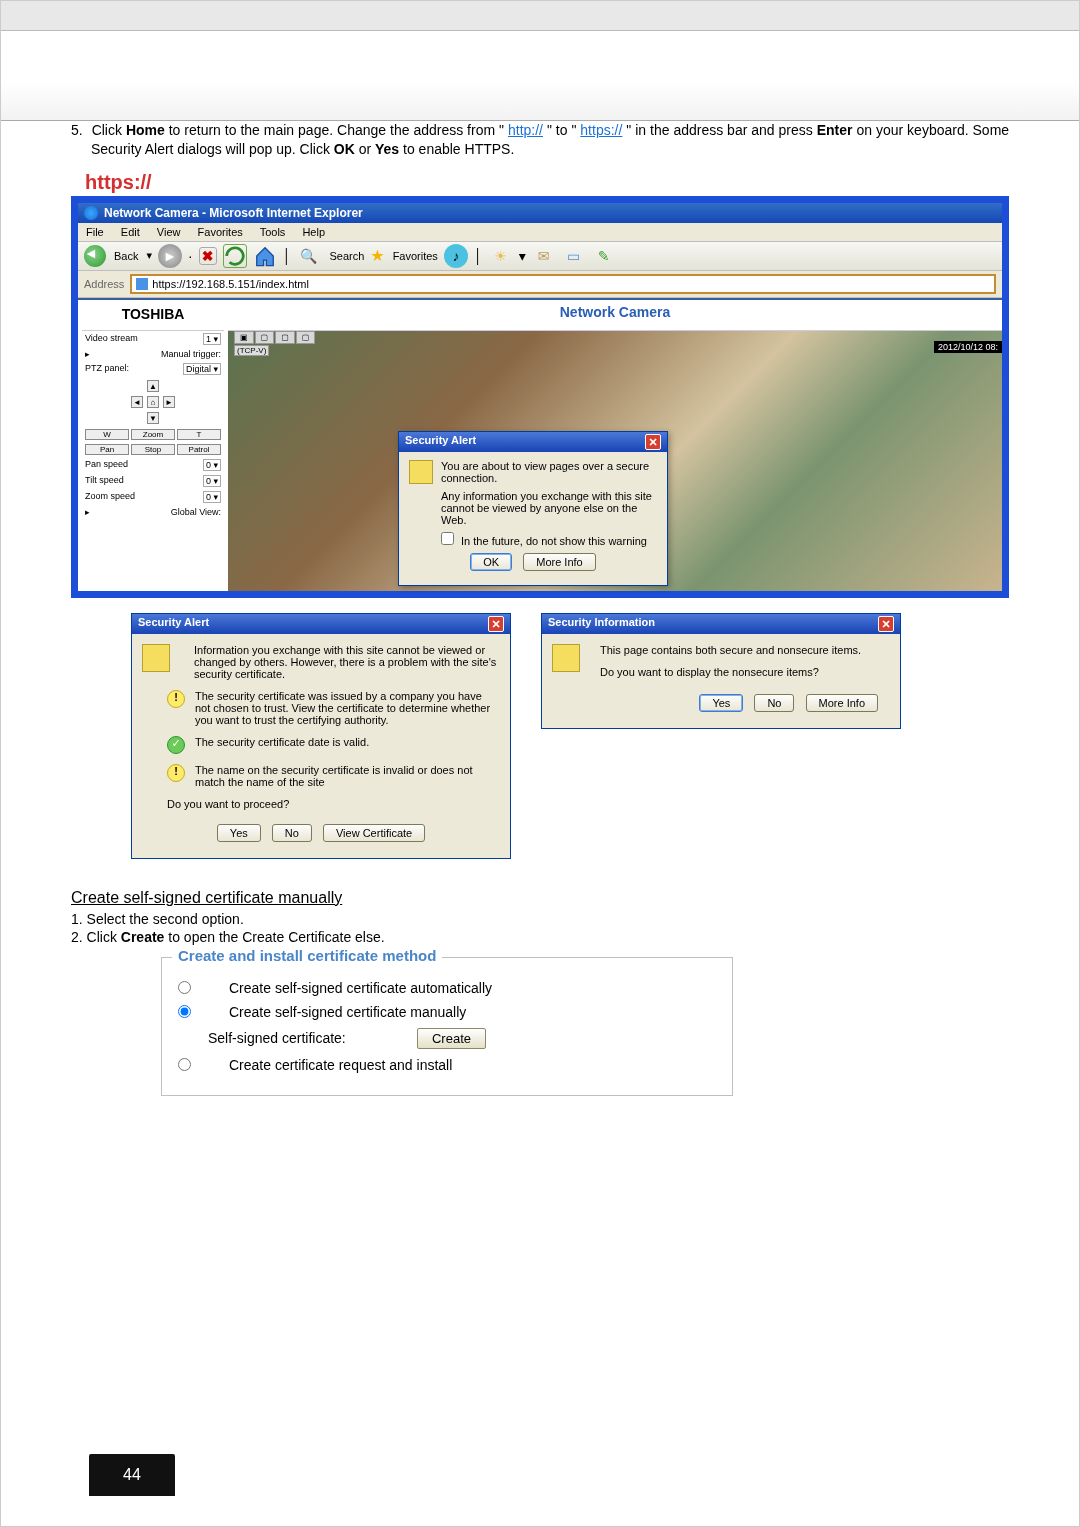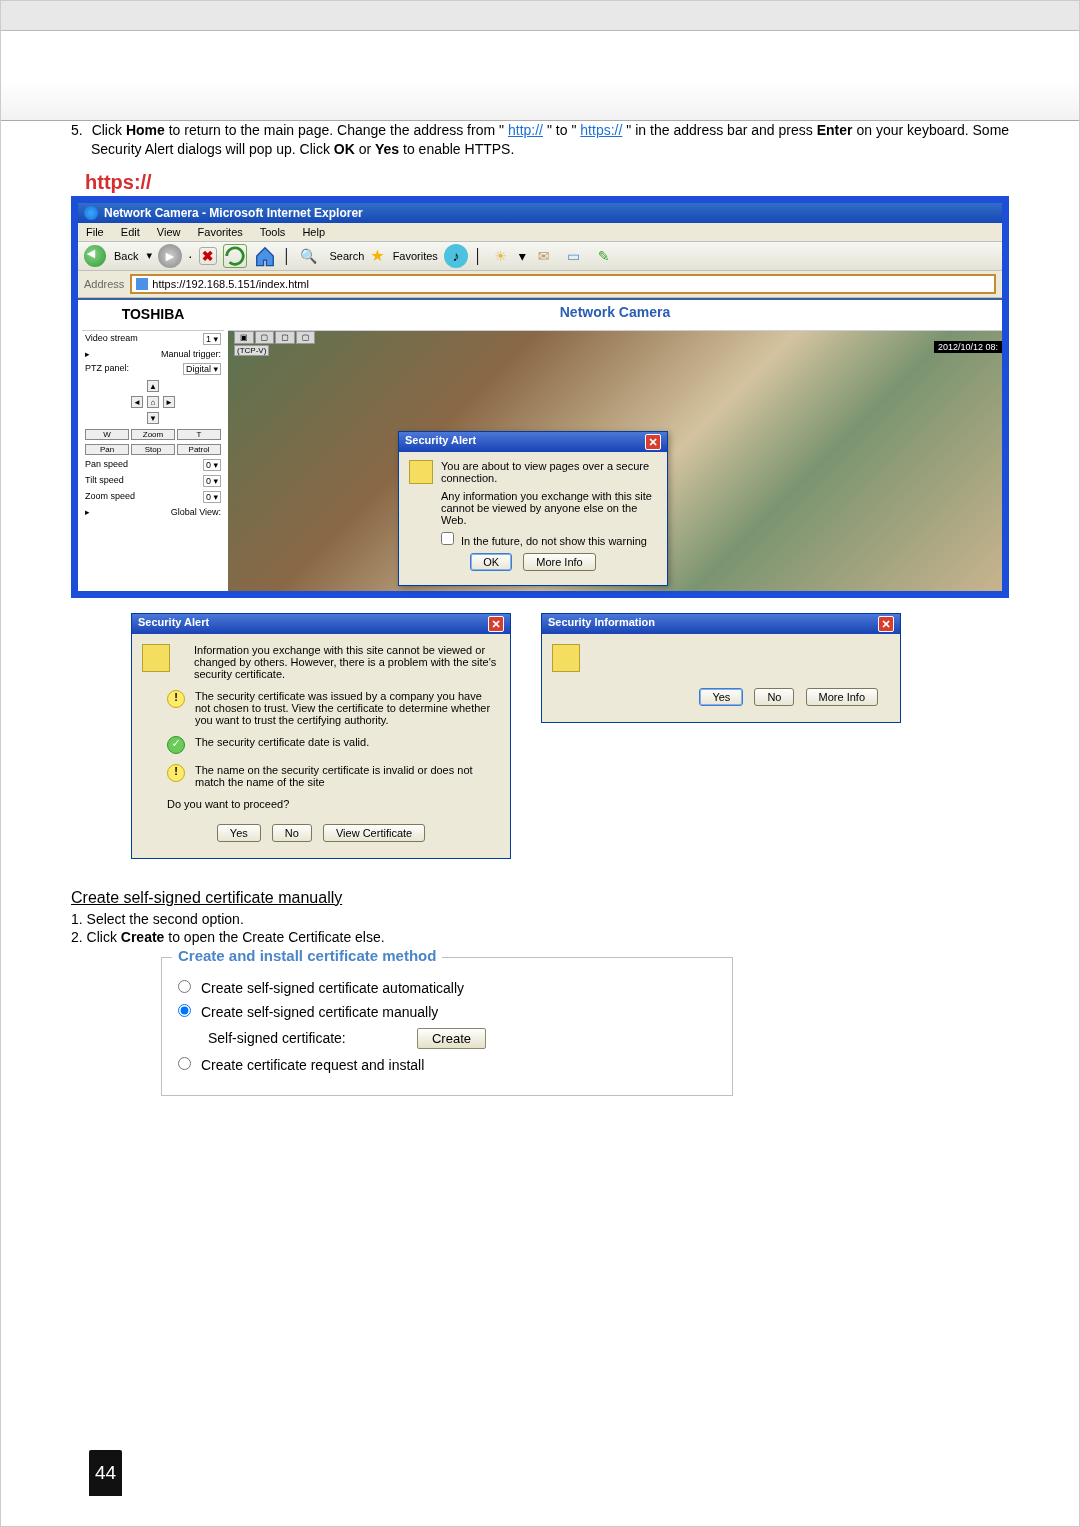--- a/index.html
+++ b/index.html
@@ -264,43 +264,43 @@
     width: 572px;
     border: 1px solid #bcc0c5;
     padding: 14px 16px;
     position: relative;
   }
   .cert-legend {
     position:absolute; top:-11px; left:10px;
     background:#fff; color:#4b86c9;
     font-size:15px; font-weight:bold; padding:0 6px;
   }
-  .cert-opt { display:flex; align-items:flex-start; margin:8px 0; font-size:14px;}
+  .cert-opt { display:flex; align-items:center; margin:8px 0; font-size:14px;gap:28px;}
   .cert-opt input { margin-right:10px; }
   .cert-sub {
     display:flex; align-items:center;
     margin:6px 0 6px 30px;
     font-size:14px;
   }
   .cert-sub .createbtn {
     margin-left: auto;
     margin-right: 230px;
     border:1px solid #8a8a6a;
     background:linear-gradient(#fff,#e4e0c8);
     padding:2px 14px;
     border-radius:2px;
     font-size:13px;
   }
   .pagefoot {
     position:absolute;
     left:88px; bottom:30px;
     background:#111;
     color:#fff;
-    padding:12px 6px;
-    font-size:19px;
+    padding:12px 34px;
+    font-size:16px;
     border-radius:2px 2px 0 0;
   }
 </style>
 </head>
 <body>
 
 <div class="page">
   <div class="top-bar"></div>
   <div class="top-bar2"></div>
 
@@ -492,20 +492,24 @@
     </div>
 
     <div class="dialog3">
       <div class="sa-title">
         <span>Security Information</span>
         <span class="sa-close">✕</span>
       </div>
       <div class="d3-body">
         <div style="display:flex;gap:10px;margin-bottom:10px;">
           <div class="d3-lock"></div>
+          <div>
+            <div>This page contains both secure and nonsecure items.</div>
+            <div style="margin-top:10px">Do you want to display the nonsecure items?</div>
+          </div>
         </div>
         <div class="sa-btns" style="text-align:right;padding-right:8px;">
           <span class="winbtn default">Yes</span>
           <span class="winbtn">No</span>
           <span class="winbtn">More Info</span>
         </div>
       </div>
     </div>
   </div>
 

